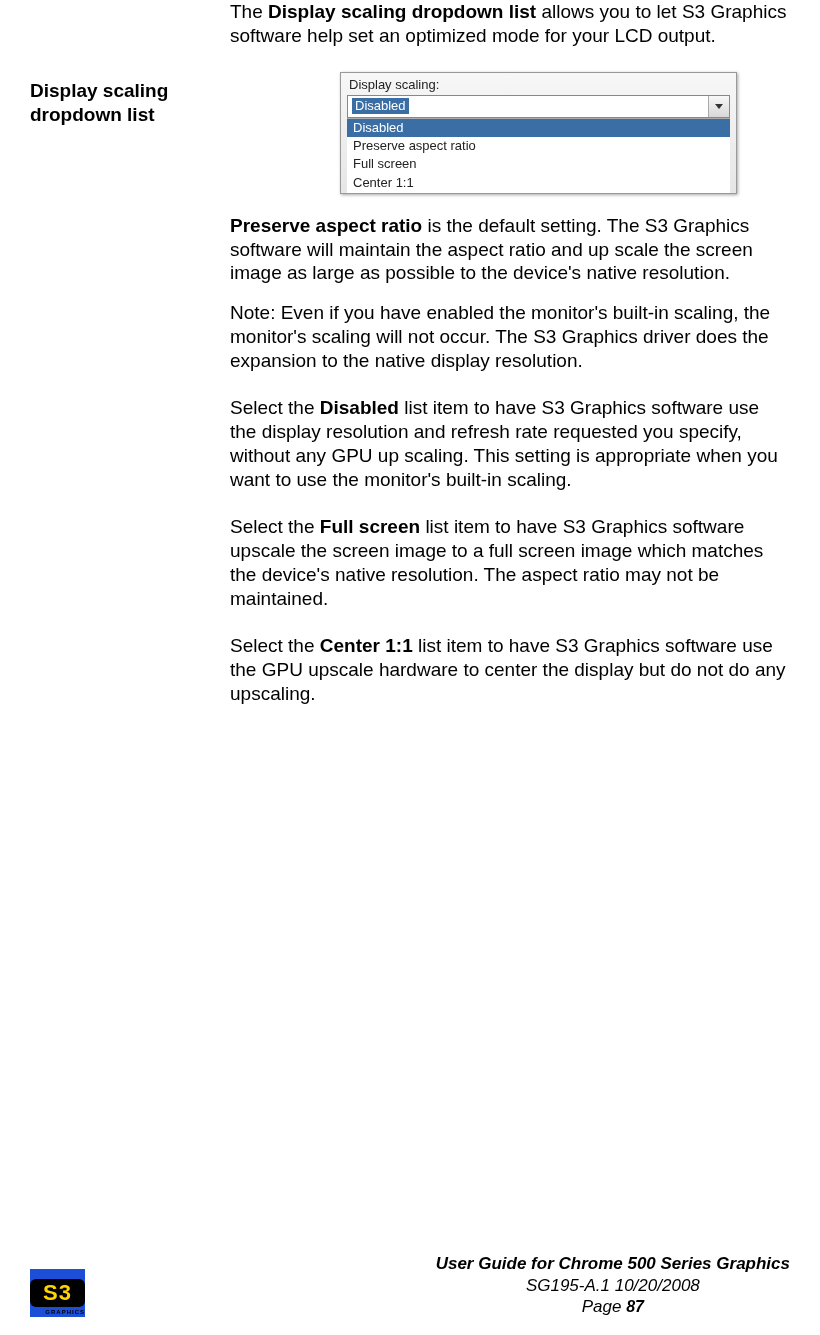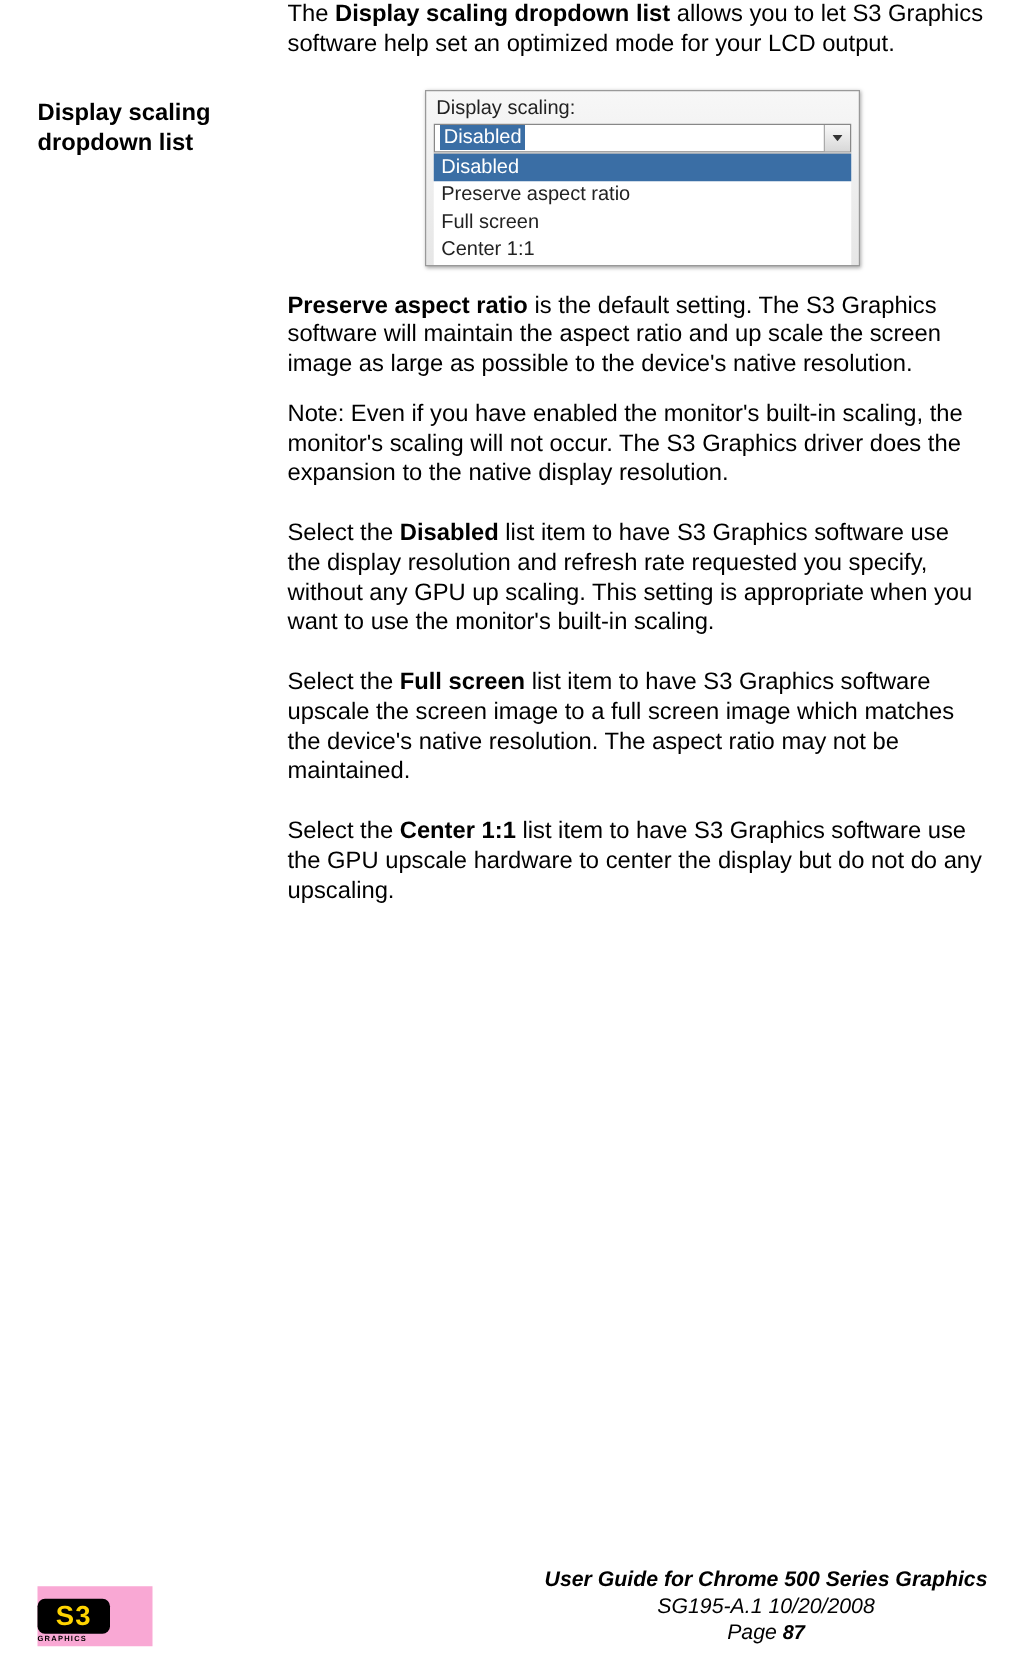--- a/index.html
+++ b/index.html
@@ -40,25 +40,25 @@
       margin-bottom: 16px;
     }
     .bold {
       font-weight: bold;
     }
     .dropdown-figure {
       margin: 6px 0 20px 110px;
     }
     .dropdown-box {
       border: 1px solid #999;
-      width: 348px;
+      width: 397px;
       background: linear-gradient(#f7f7f7,#e6e6e6);
       box-shadow: 1px 1px 3px rgba(0,0,0,0.35);
       font-family: "Segoe UI", Tahoma, sans-serif;
-      font-size: 16px;
+      font-size: 13px;
     }
     .dd-label {
       padding: 4px 8px 1px 8px;
       color: #222;
     }
     .dd-selected {
       border: 1px solid #888;
       background: #fff;
       margin: 1px 6px 0 6px;
       display: flex;
@@ -116,26 +116,26 @@
       line-height: 1.25;
     }
     .footer-text .t1 { font-weight: bold; }
     .footer-text .page-lbl {}
     .footer-text .page-num { font-weight: bold; font-size: 16px; font-style: italic; }
     .logo {
       width: 75px;
       height: 48px;
     }
     .logo-bg {
-      background: #f9a8d4;
-      width: 92px;
+      background: #1d4ed8;
+      width: 55px;
       height: 48px;
       display: flex;
       align-items: center;
-      justify-content: flex-start;
+      justify-content: flex-end;
       position: relative;
     }
     .logo-s3 {
       background: #000;
       color: #ffd400;
       font-weight: bold;
       font-family: Arial, sans-serif;
       font-size: 22px;
       width: 58px;
       height: 28px;

